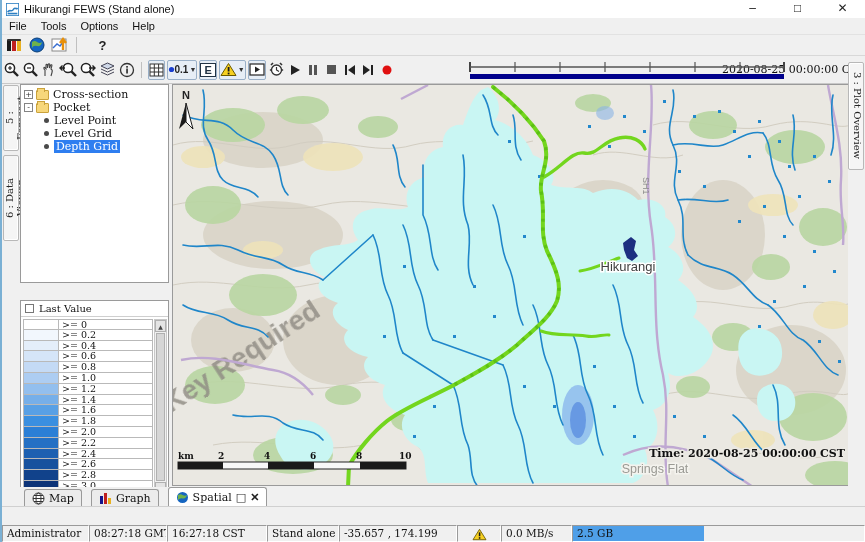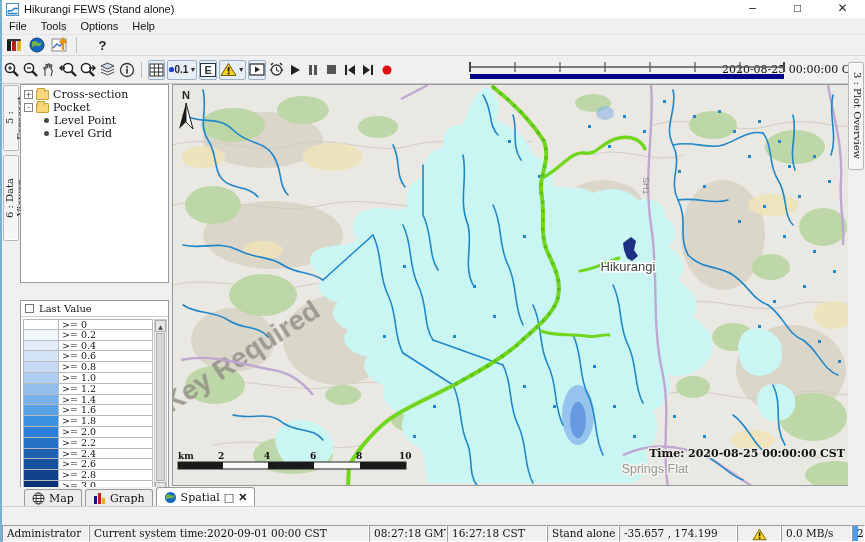--- a/index.html
+++ b/index.html
@@ -80,21 +80,21 @@
 
   
   .mapwrap { position:absolute; left:170px; top:84px; width:677px; height:402px; background:#eae8e2;
              border:1px solid #9a9a9a; overflow:hidden; }
 
   
   .bottomtabs { position:absolute; left:0; top:487px; width:100%; height:20px; background:#f0f0f0;
                 display:flex; align-items:flex-end; padding-left:22px; border-bottom:1px solid #d0d0d0; }
   .btab { display:flex; align-items:center; gap:4px; border:1px solid #9a9a9a; border-bottom:none;
           border-radius:3px 3px 0 0; background:#ececec; height:17px; padding:0 7px; font-size:11px;
-          font-family:"DejaVu Serif", serif; color:#111; margin-right:3px; }
+          font-family:"DejaVu Serif", serif; color:#111; margin-right:9px; }
   .btab.active { background:#fff; height:19px; }
   .btab .mini { font-size:11px; font-weight:bold; color:#222; }
   .logsrow { position:absolute; left:0; top:507px; width:100%; height:18px; background:#f0f0f0; }
   .logsbtn { position:absolute; left:76px; top:1px; border:1px solid #9a9a9a; border-radius:2px;
              background:#f4f4f4; font-size:10.5px; font-family:"DejaVu Serif", serif; padding:1px 7px; color:#111; }
 
   
   .statusbar { position:absolute; left:0; top:525px; width:100%; height:17px; background:#f0f0f0;
                display:flex; font-family:"DejaVu Serif", serif; font-size:10.5px; color:#111; }
   .scell { border:1px solid; border-color:#9a9a9a #fff #fff #9a9a9a; padding:1px 4px 0 4px;
@@ -307,20 +307,25 @@
       </div>
       <div class="trow">
         <span class="tindent"></span>
           <span class="bullet"></span>
         <span class="tlabel">Level Point</span>
       </div>
       <div class="trow">
         <span class="tindent"></span>
           <span class="bullet"></span>
         <span class="tlabel">Level Grid</span>
+      </div>
+      <div class="trow">
+        <span class="tindent"></span>
+          <span class="bullet"></span>
+        <span class="tlabel sel">Depth Grid</span>
       </div>
     </div>
 
     <div class="legendpanel">
       <div class="legendhdr">
         <span class="cbox"></span>
         <span>Last Value</span>
       </div>
       <div class="legendbody">
         <div class="lrow">
@@ -582,21 +587,20 @@
       </svg>
       <span>Spatial</span>
       <span class="mini">□</span>
       <span class="mini">✕</span>
     </div>
   </div>
 
 
   <div class="statusbar">
     <div class="scell" style="width:87px">Administrator</div>
-    <div class="scell" style="width:280px">Current system time:2020-09-01 00:00 CST</div>
     <div class="scell" style="width:78px">08:27:18 GMT</div>
     <div class="scell" style="width:100px">16:27:18 CST</div>
     <div class="scell" style="width:72px">Stand alone</div>
     <div class="scell" style="width:118px">-35.657 , 174.199</div>
     <div class="scell warn" style="width:44px">
       <svg width="15" height="13" viewBox="0 0 17 15">
         <path d="M8.5,1.5 L16,13.5 L1,13.5 Z" fill="#f7d020" stroke="#6a5a00"></path>
         <rect x="7.7" y="5" width="1.8" height="4.5" fill="#1a1a1a"></rect>
           <rect x="7.7" y="10.6" width="1.8" height="1.8" fill="#1a1a1a"></rect>
       </svg>

